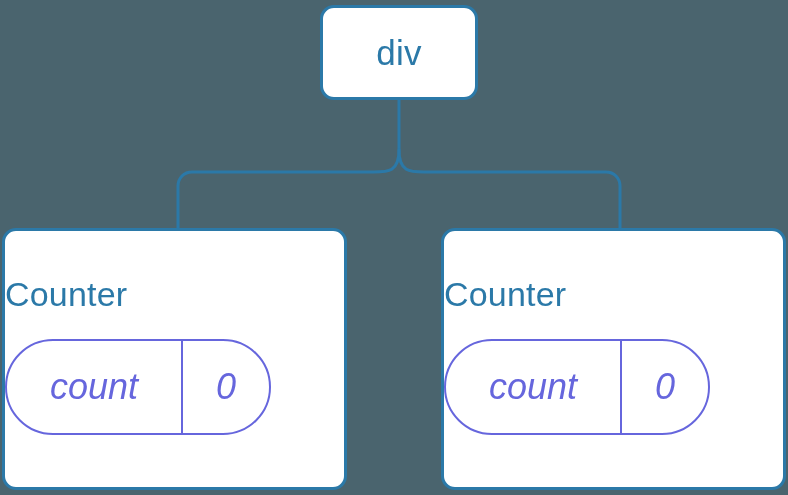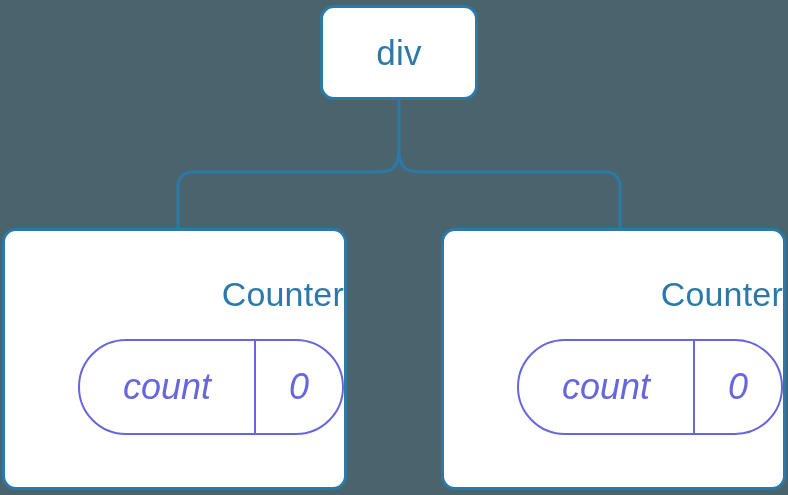--- a/index.html
+++ b/index.html
@@ -58,21 +58,21 @@
     line-height: 1;
     letter-spacing: 0.2px;
   }
 
   
   .component-card {
     top: 228px;
     height: 262px;
     display: flex;
     flex-direction: column;
-    align-items: flex-end;
+    align-items: flex-start;
     padding-top: 46px;
     box-sizing: border-box;
   }
 
   #child-node-0 {
     left: 2px;
     width: 345px;
   }
 
   #child-node-1 {

